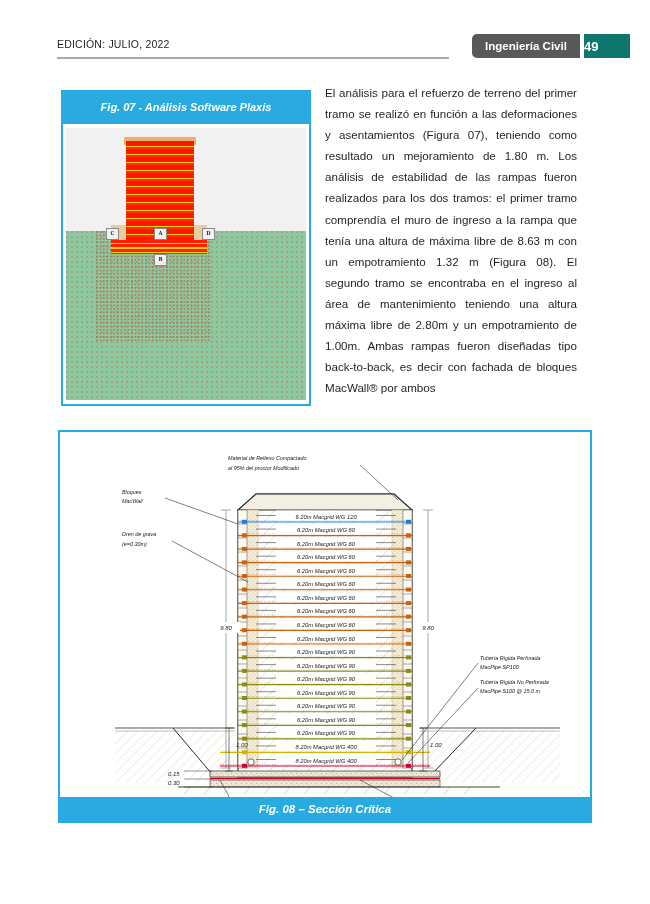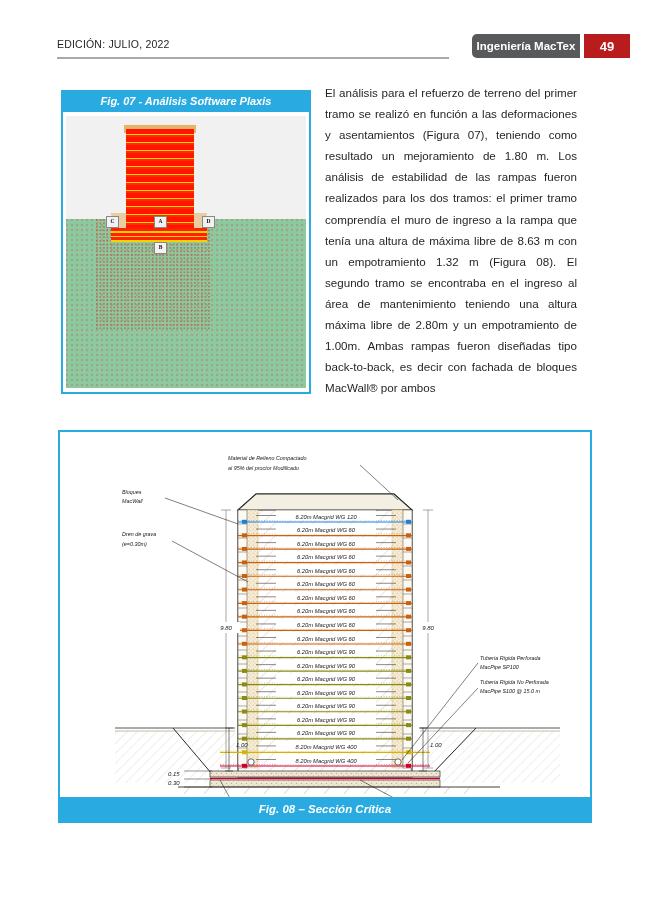--- a/index.html
+++ b/index.html
@@ -44,38 +44,38 @@
   .header-pill-label {
     color: #ffffff;
     font-size: 11.5px;
     font-weight: bold;
     font-family: "Liberation Sans", sans-serif;
   }
   .page-number-box {
     position: absolute;
     left: 584px; top: 34px;
     width: 46px; height: 24px;
-    background: #b91c1c;
-    display: flex; align-items: center; justify-content: center;
+    background: #0f766e;
+    display: flex; align-items: center; 
   }
   .page-number-label {
     color: #ffffff;
     font-size: 13px;
     font-weight: bold;
     font-family: "Liberation Sans", sans-serif;
   }
 
   
   .fig07-wrap {
     position: absolute;
     left: 61px; top: 90px;
     width: 250px;
   }
   .fig07-caption {
-    width: 250px; height: 22px;
+    width: 250px; height: 34px;
     background: #29abe2;
     display: flex; align-items: center; justify-content: center;
     box-sizing: border-box;
   }
   .fig07-caption span {
     color: #ffffff;
     font-size: 11px;
     font-weight: bold;
     font-style: italic;
     font-family: "Liberation Sans", sans-serif;
@@ -239,21 +239,21 @@
     fill: #1a1a1a;
   }
 </style>
 </head>
 <body>
 
 <div class="page-header">
   <div class="edition-text">EDICIÓN: JULIO, 2022</div>
   <div class="header-rule"></div>
   <div class="header-pill">
-    <span class="header-pill-label">Ingeniería MacTex</span>
+    <span class="header-pill-label">Ingeniería Civil</span>
   </div>
   <div class="page-number-box">
     <span class="page-number-label">49</span>
   </div>
 </div>
 
 <div class="fig07-wrap">
   <div class="fig07-caption">
     <span>Fig. 07 - Análisis Software Plaxis</span>
   </div>

